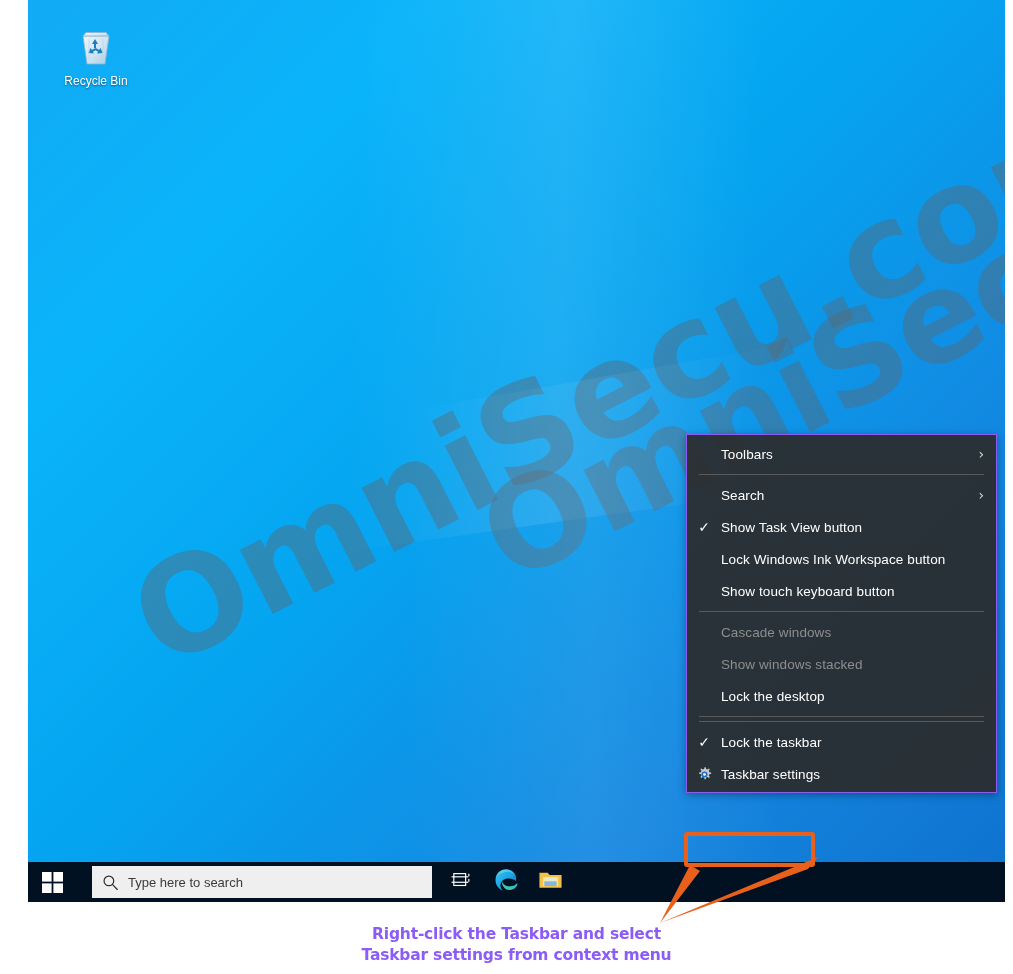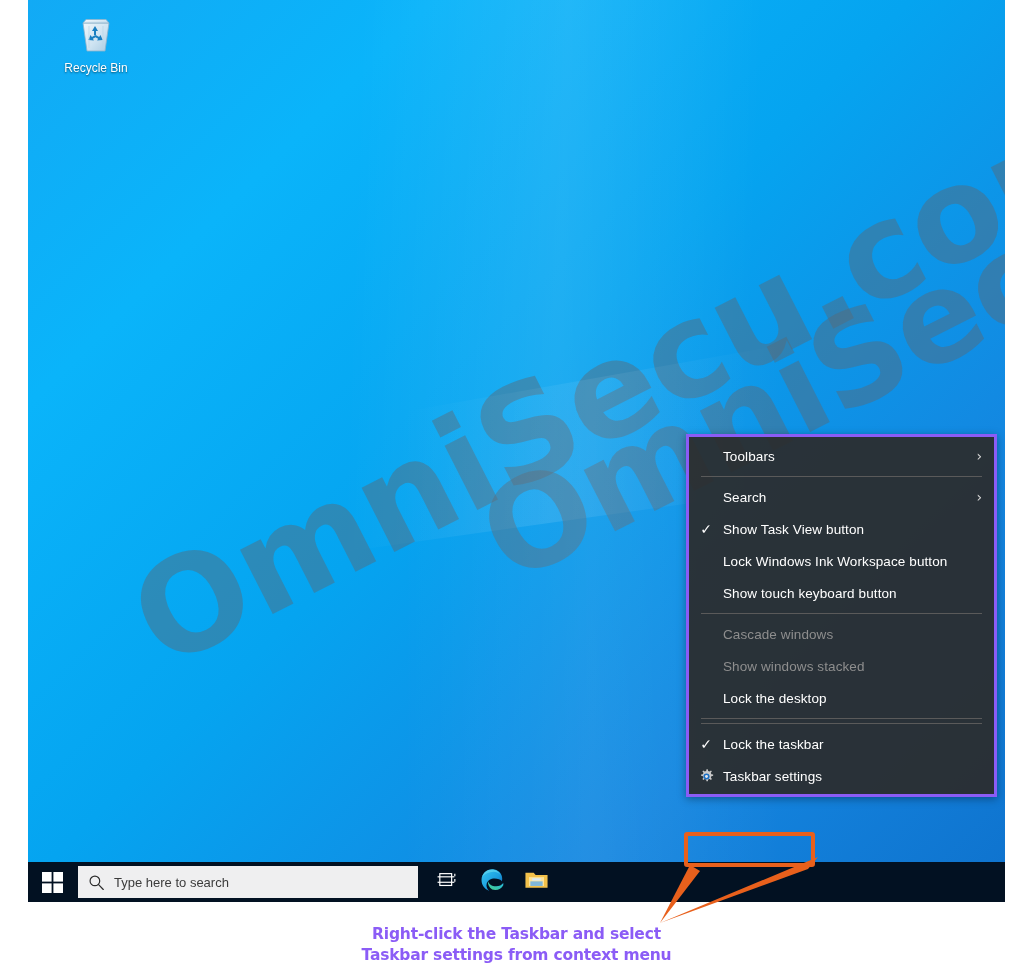--- a/index.html
+++ b/index.html
@@ -59,21 +59,21 @@
     white-space: nowrap;
     transform-origin: left top;
     letter-spacing: -1px;
   }
   .wm1 { left: 80px;  top: 560px; font-size: 132px; transform: rotate(-27deg); }
   .wm2 { left: 430px; top: 480px; font-size: 126px; transform: rotate(-27deg); }
 
   
   #recycle-bin {
     position: absolute;
-    left: 20px; top: 7px;
+    left: 20px; top: 20px;
     width: 96px;
     text-align: center;
     user-select: none;
   }
   #recycle-bin .rb-icon {
     width: 46px; height: 46px;
     margin: 4px auto 4px auto;
     position: relative;
   }
   #recycle-bin .rb-label {
@@ -82,21 +82,21 @@
     text-shadow: 0 1px 2px rgba(0,0,0,0.55);
     line-height: 14px;
   }
 
   
   #context-menu {
     position: absolute;
     left: 686px; top: 434px;
     width: 311px;
     background: rgba(43,43,43,0.93);
-    border: 3px solid #8b5cf6;
+    border: 1px solid #8b5cf6;
     color: #ffffff;
     font-size: 13.5px;
     padding: 3px 0 2px 0;
     box-shadow: 0 2px 8px rgba(0,0,0,0.35);
     z-index: 20;
   }
   .menu-item {
     position: relative;
     display: flex;
     align-items: center;
@@ -169,21 +169,21 @@
   #start-button {
     width: 48px; height: 40px;
     display: flex; align-items: center; justify-content: center;
     flex: 0 0 48px;
   }
   #search-box {
     width: 340px; height: 32px;
     background: #efeff0;
     display: flex; align-items: center;
     flex: 0 0 340px;
-    margin-left: 2px;
+    margin-left: 16px;
   }
   #search-box .sb-icon {
     width: 36px; flex: 0 0 36px;
     display: flex; align-items: center; justify-content: center;
   }
   #search-box .sb-text {
     font-size: 13px;
     color: #3b3b3b;
     font-family: "Liberation Sans", sans-serif;
   }

